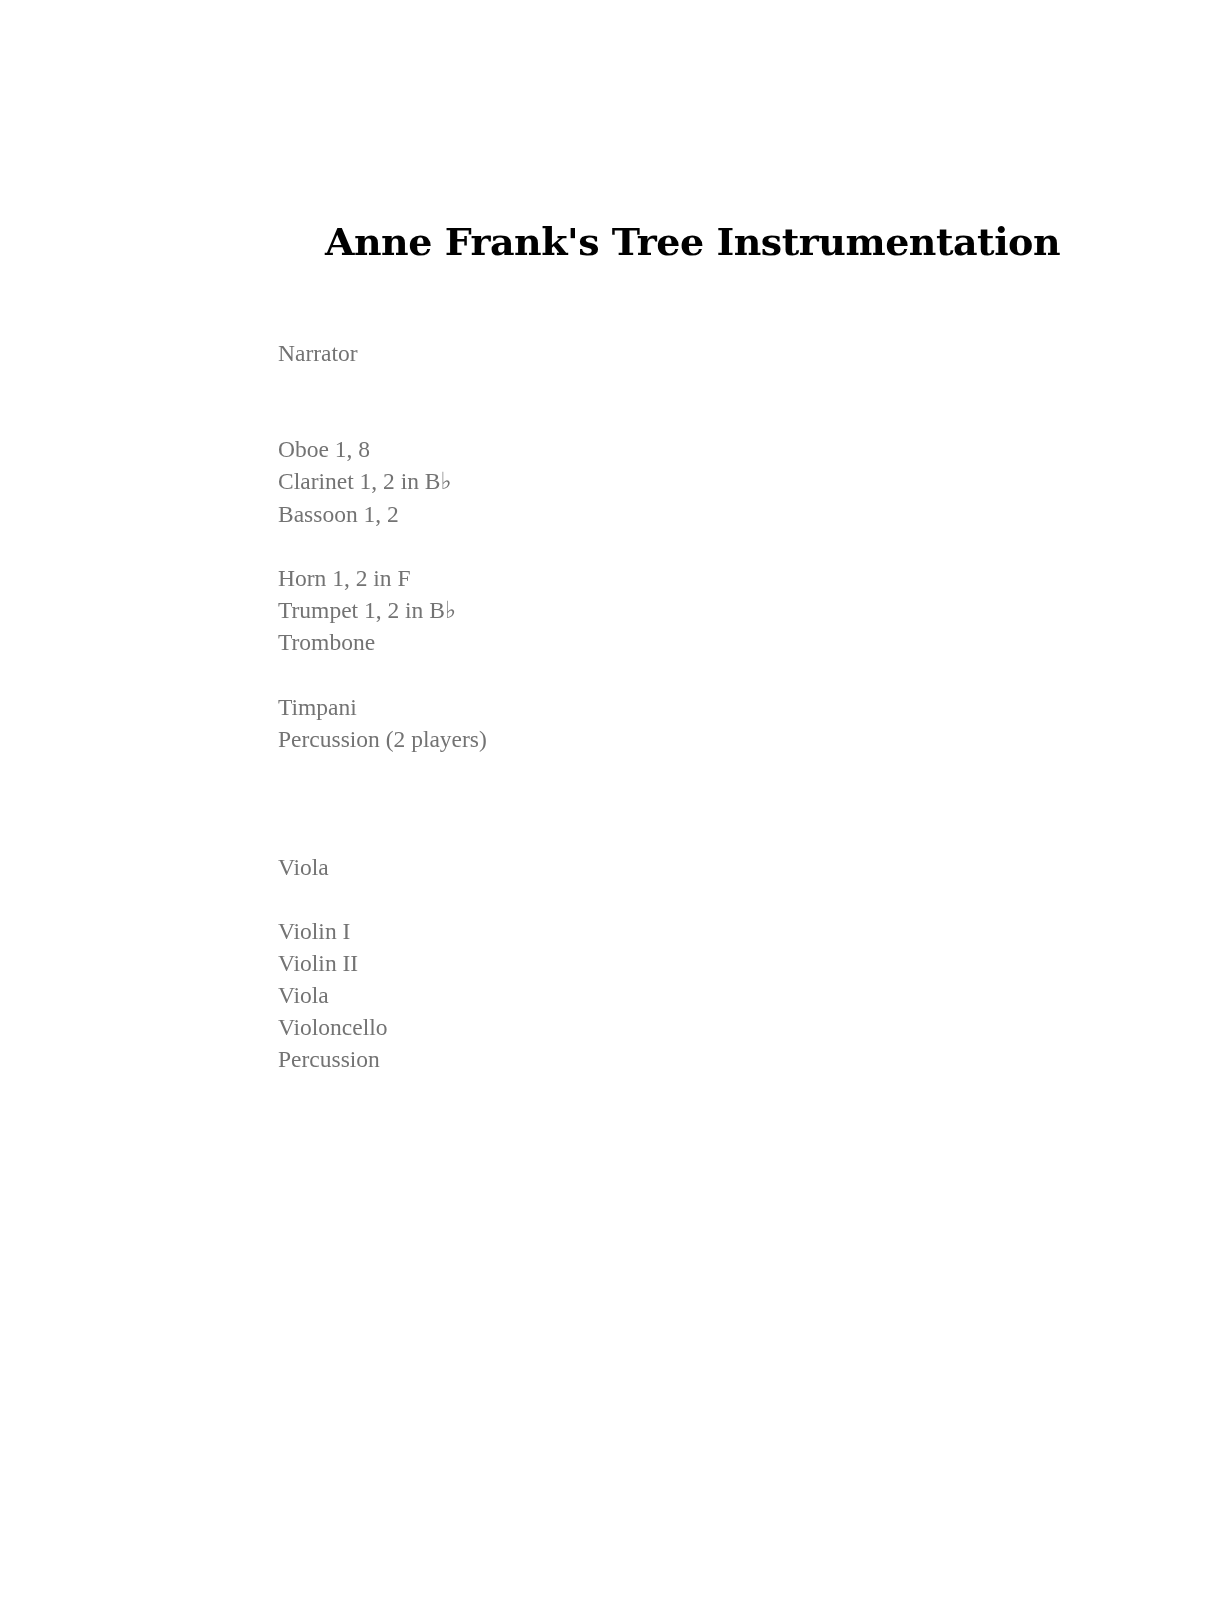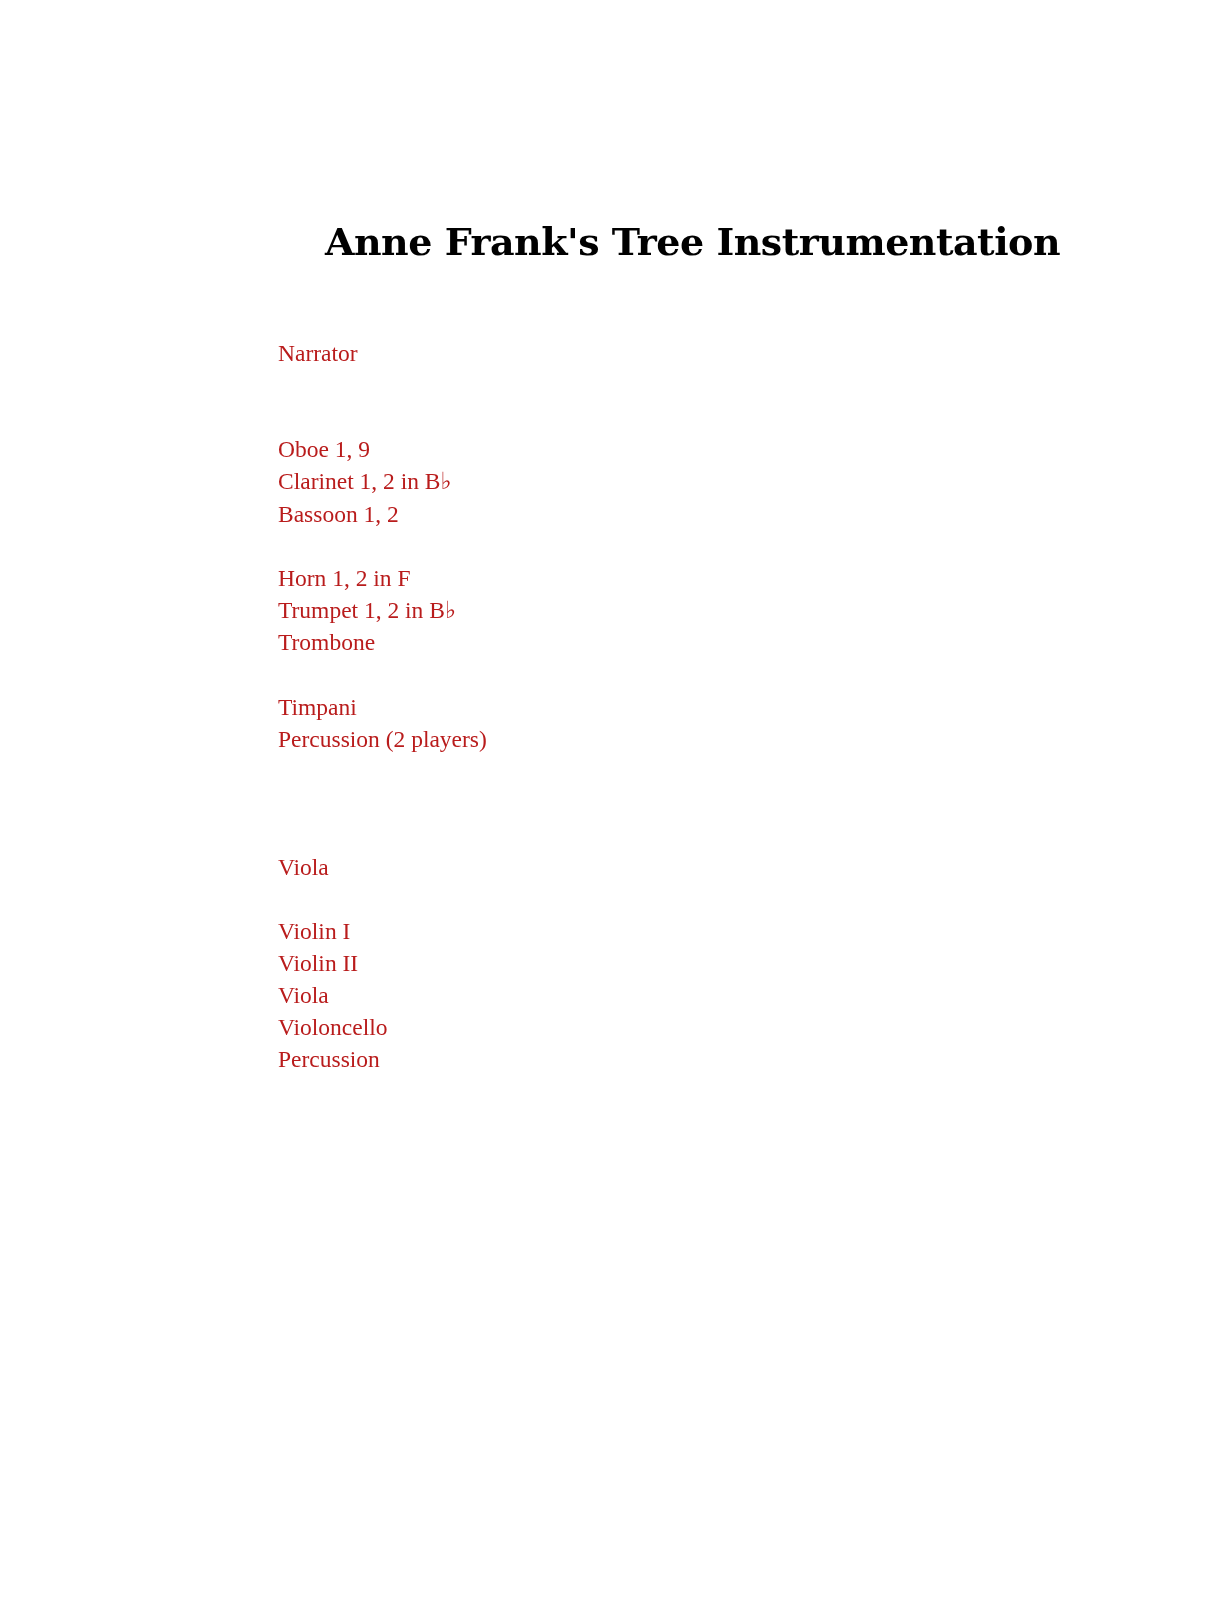--- a/index.html
+++ b/index.html
@@ -7,33 +7,33 @@
     .page { position: absolute; left: 0; top: 0; width: 1214px; height: 1142px; background: #fff; }
     .title {
       position: absolute; left: 325px; top: 218px;
       font-family: "DejaVu Serif", "Liberation Serif", serif;
       font-weight: bold; font-size: 38px; color: #000;
       letter-spacing: -0.5px; white-space: nowrap; line-height: 48px;
     }
     .line {
       position: absolute; left: 278px;
       font-family: "Liberation Serif", "DejaVu Serif", serif;
-      font-size: 23.5px; color: #b91c1c; white-space: nowrap; line-height: 30px;
+      font-size: 23.5px; color: #737373; white-space: nowrap; line-height: 30px;
     }
     .line.indent { left: 311px; }
   </style>
 </head>
 <body>
 
 <div class="page">
   <div class="title">Anne Frank's Tree Instrumentation</div>
 
   <div class="line" style="top:338px">Narrator</div>
 
-  <div class="line" style="top:434px">Oboe 1, 9</div>
+  <div class="line" style="top:434px">Oboe 1, 8</div>
   <div class="line" style="top:466px">Clarinet 1, 2 in B♭</div>
   <div class="line" style="top:499px">Bassoon 1, 2</div>
 
   <div class="line" style="top:563px">Horn 1, 2 in F</div>
   <div class="line" style="top:595px">Trumpet 1, 2 in B♭</div>
   <div class="line" style="top:627px">Trombone</div>
 
   <div class="line" style="top:692px">Timpani</div>
   <div class="line" style="top:724px">Percussion (2 players)</div>
 

